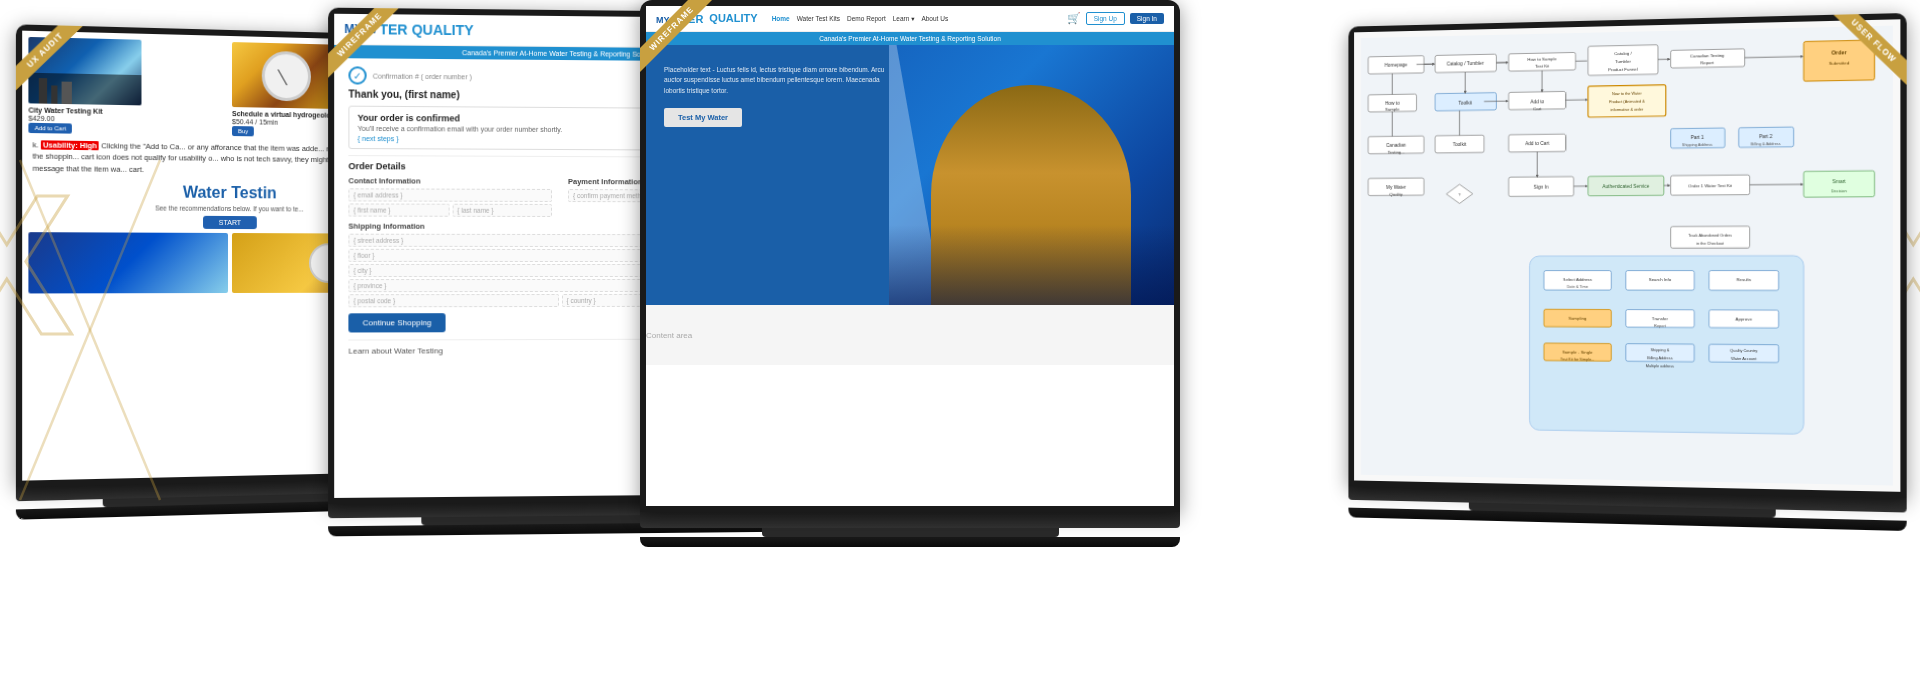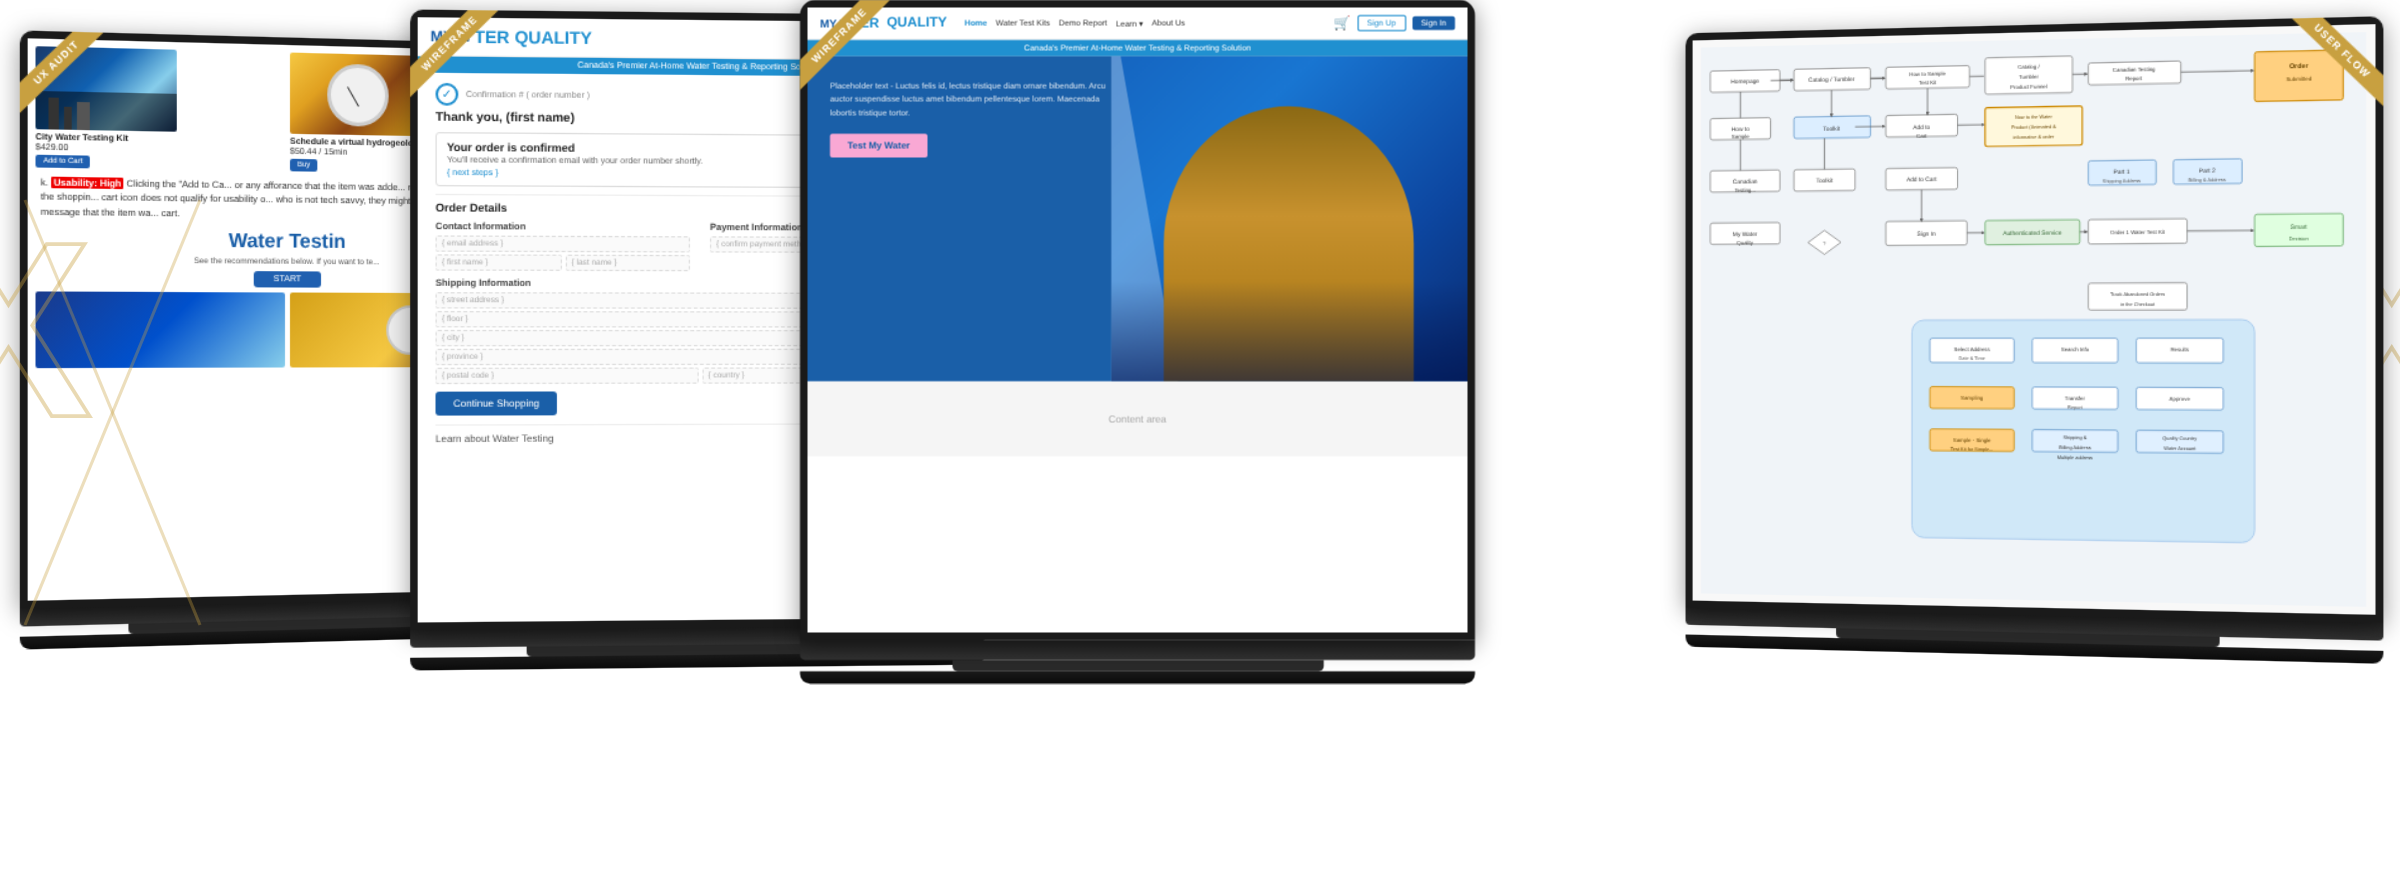--- a/index.html
+++ b/index.html
@@ -418,36 +418,36 @@
                 <button style="background:#fff; border:1px solid #2090d0; color:#2090d0; padding:2px 7px; font-size:6.5px; border-radius:2px;">Sign Up</button>
                 <button style="background:#1a5fa8; border:none; color:#fff; padding:2px 7px; font-size:6.5px; border-radius:2px;">Sign In</button>
               </div>
             </div>
 
             <div style="background:#2090d0; color:#fff; text-align:center; font-size:6.5px; padding:3px;">Canada's Premier At-Home Water Testing &amp; Reporting Solution</div>
 
             <div style="background:#1a5fa8; color:#fff; padding:20px 18px 14px; position:relative; height:260px; overflow:hidden;">
               <div style="width:48%; position:relative; z-index:2;">
                 <div style="font-size:6.5px; line-height:1.6; color:rgba(255,255,255,0.85); margin-bottom:10px;">Placeholder text - Luctus felis id, lectus tristique diam ornare bibendum. Arcu auctor suspendisse luctus amet bibendum pellentesque lorem. Maecenada lobortis tristique tortor.</div>
-                <button style="background:#f9a8d4; color:#1a5fa8; border:none; padding:5px 14px; font-size:7.5px; border-radius:2px; font-weight:bold;">Test My Water</button>
+                <button style="background:#e5e5e5; color:#1a5fa8; border:none; padding:5px 14px; font-size:7.5px; border-radius:2px; font-weight:bold;">Test My Water</button>
               </div>
 
               <div style="position:absolute; right:0; top:0; width:54%; height:100%; overflow:hidden;">
 
                 <div style="position:absolute; inset:0; background:linear-gradient(135deg, #1565c0 0%, #1976d2 30%, #0d47a1 70%, #0a2a6e 100%);"></div>
 
                 <div style="position:absolute; top:-10px; left:-30px; width:60px; height:280px; background:rgba(255,255,255,0.3); transform:rotate(-10deg);"></div>
 
                 <div style="position:absolute; bottom:0; left:50%; transform:translateX(-50%); width:200px; height:220px; background:linear-gradient(180deg, #8B6914 0%, #c8922e 40%, #a0700e 100%); border-radius:50% 50% 0 0;"></div>
 
                 <div style="position:absolute; bottom:0; left:0; right:0; height:80px; background:linear-gradient(to bottom, transparent, rgba(0,20,80,0.6));"></div>
               </div>
             </div>
 
-            <div style="height:60px; background:#f5f5f5; display:flex; align-items:center; justify-content:center;">
+            <div style="height:60px; background:#f5f5f5; display:flex; align-items:center; justify-content:flex-start;">
               <div style="font-size:8px; color:#aaa;">Content area</div>
             </div>
           </div>
         </div>
       </div>
     </div>
     <div class="laptop-bottom">
       <div style="width:540px; height:16px; background:linear-gradient(to bottom,#222,#333); border-radius:0 0 4px 4px;"></div>
       <div style="width:55%; height:9px; background:#2a2a2a; border-radius:0 0 4px 4px;"></div>
       <div style="width:540px; background:linear-gradient(to bottom,#1a1a1a,#0a0a0a); border-radius:0 0 8px 8px; height:10px;"></div>

